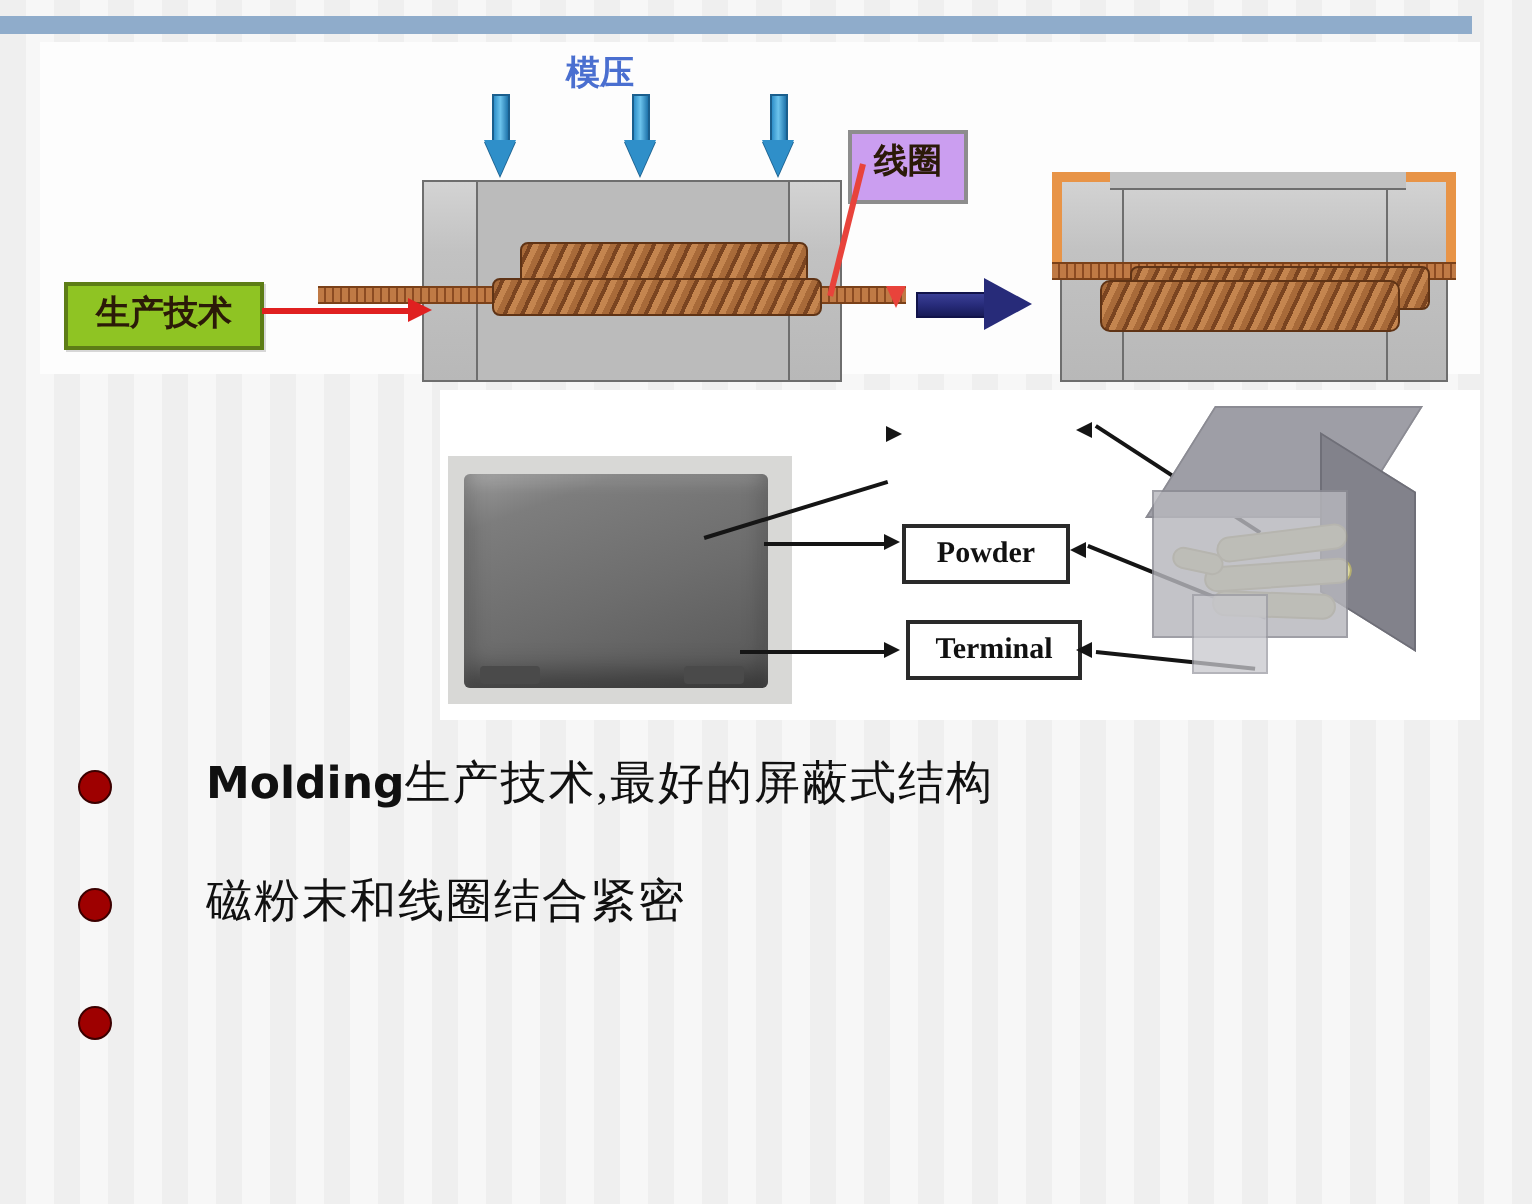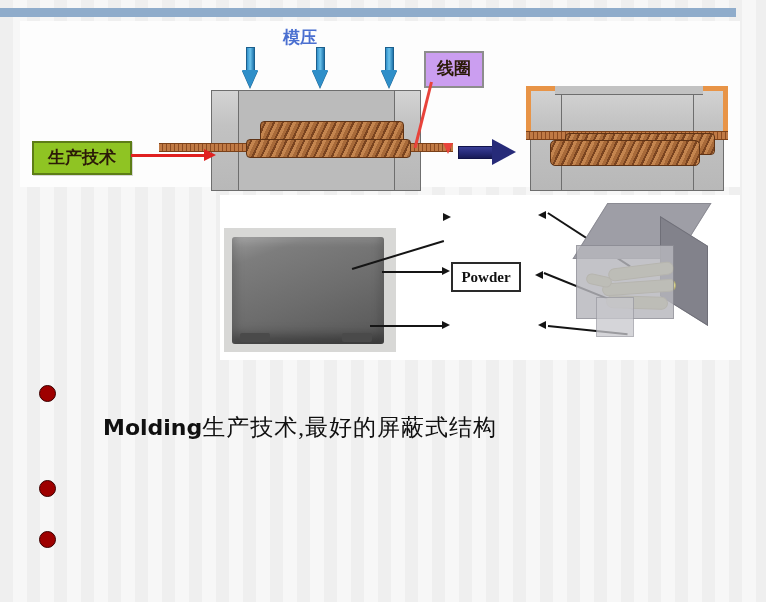--- a/index.html
+++ b/index.html
@@ -76,27 +76,28 @@
     left: 32px; top: 141px;
     width: 96px; height: 30px;
     background: #8fc423;
     border: 2px solid #5d7d16;
     color: #2b1a08;
     font-size: 17px;
     line-height: 28px;
     box-shadow: 1px 1px 0 rgba(0,0,0,.15);
   }
   #label-coil {
-    left: 424px; top: 51px;
+    left: 424px; top: 65px;
     width: 56px; height: 33px;
     background: #cb9ef0;
     border: 2px solid #8d8d8d;
     color: #2b1a08;
     font-size: 17px;
     line-height: 31px;
+    font-family: Liberation Mono, monospace;
   }
 
   
   .mold-outer {
     position: absolute;
     background: linear-gradient(to bottom, #d3d3d3 0%, #c2c2c2 35%, #b8b8b8 100%);
     border: 1px solid #6e6e6e;
     box-sizing: border-box;
   }
   .mold-core {
@@ -229,21 +230,21 @@
     border: 2px solid #2a2a2a;
     background: #ffffff;
     font-family: "Liberation Serif", serif;
     font-weight: bold;
     font-size: 15px;
     color: #111;
     text-align: center;
     box-sizing: border-box;
   }
   #tag-coil     { left: 451px; top: 203px; width: 84px; height: 30px; line-height: 26px; }
-  #tag-powder   { left: 451px; top: 262px; width: 70px; height: 30px; line-height: 26px; }
+  #tag-powder   { left: 451px; top: 262px; width: 84px; height: 30px; line-height: 26px; }
   #tag-terminal { left: 453px; top: 310px; width: 88px; height: 30px; line-height: 26px; }
 
   
   #cut3d { position: absolute; left: 576px; top: 203px; width: 148px; height: 150px; }
   #cut3d .top-face {
     position: absolute; left: 14px; top: 0px; width: 104px; height: 56px;
     background: #9e9ea6;
     transform: skewX(-32deg);
     border: 1px solid #8b8b93;
     box-sizing: border-box;
@@ -303,21 +304,20 @@
     margin-top: 11px;
     flex: 0 0 auto;
   }
   .bullet-text {
     margin-left: 47px;
     font-family: "Liberation Serif", serif;
     font-size: 23px;
     color: #101010;
     line-height: 1.55;
     letter-spacing: 1px;
-    margin-top: 36px;
   }
   .bullet-text .latin {
     font-family: "DejaVu Sans", sans-serif;
     font-weight: bold;
     font-size: 22px;
     letter-spacing: 0;
   }
   #bullet-3 .bullet-text { width: 330px; }
 </style>
 </head>
@@ -392,20 +392,21 @@
   <div class="leader" style="left:352px; top:268px; width:96px; transform:rotate(-17deg);"></div>
   <div class="leader-head" style="left:443px; top:213px; border-left:8px solid #151515;"></div>
 
   <div class="leader" style="left:382px; top:271px; width:62px;"></div>
   <div class="leader-head" style="left:442px; top:267px; border-left:8px solid #151515;"></div>
 
   <div class="leader" style="left:370px; top:325px; width:74px;"></div>
   <div class="leader-head" style="left:442px; top:321px; border-left:8px solid #151515;"></div>
 
   <div class="tag-box" id="tag-powder">Powder</div>
+  <div class="tag-box" id="tag-terminal">Terminal</div>
 
   <div class="leader" style="left:548px; top:212px; width:98px; transform:rotate(33deg);"></div>
   <div class="leader-head" style="left:538px; top:211px; border-right:8px solid #151515;"></div>
 
   <div class="leader" style="left:544px; top:272px; width:96px; transform:rotate(22deg);"></div>
   <div class="leader-head" style="left:535px; top:271px; border-right:8px solid #151515;"></div>
 
   <div class="leader" style="left:548px; top:325px; width:80px; transform:rotate(6deg);"></div>
   <div class="leader-head" style="left:538px; top:321px; border-right:8px solid #151515;"></div>
 
@@ -422,20 +423,21 @@
 
   <div id="bullets">
 
     <div class="bullet-row" id="bullet-1">
       <div class="bullet-dot"></div>
       <div class="bullet-text"><span class="latin">Molding</span><span>生产技术,最好的屏蔽式结构</span></div>
     </div>
 
     <div class="bullet-row" id="bullet-2">
       <div class="bullet-dot"></div>
+      <div class="bullet-text"><span>磁粉末和线圈结合紧密</span></div>
     </div>
 
     <div class="bullet-row" id="bullet-3">
       <div class="bullet-dot"></div>
     </div>
 
   </div>
 
 </div>
 

